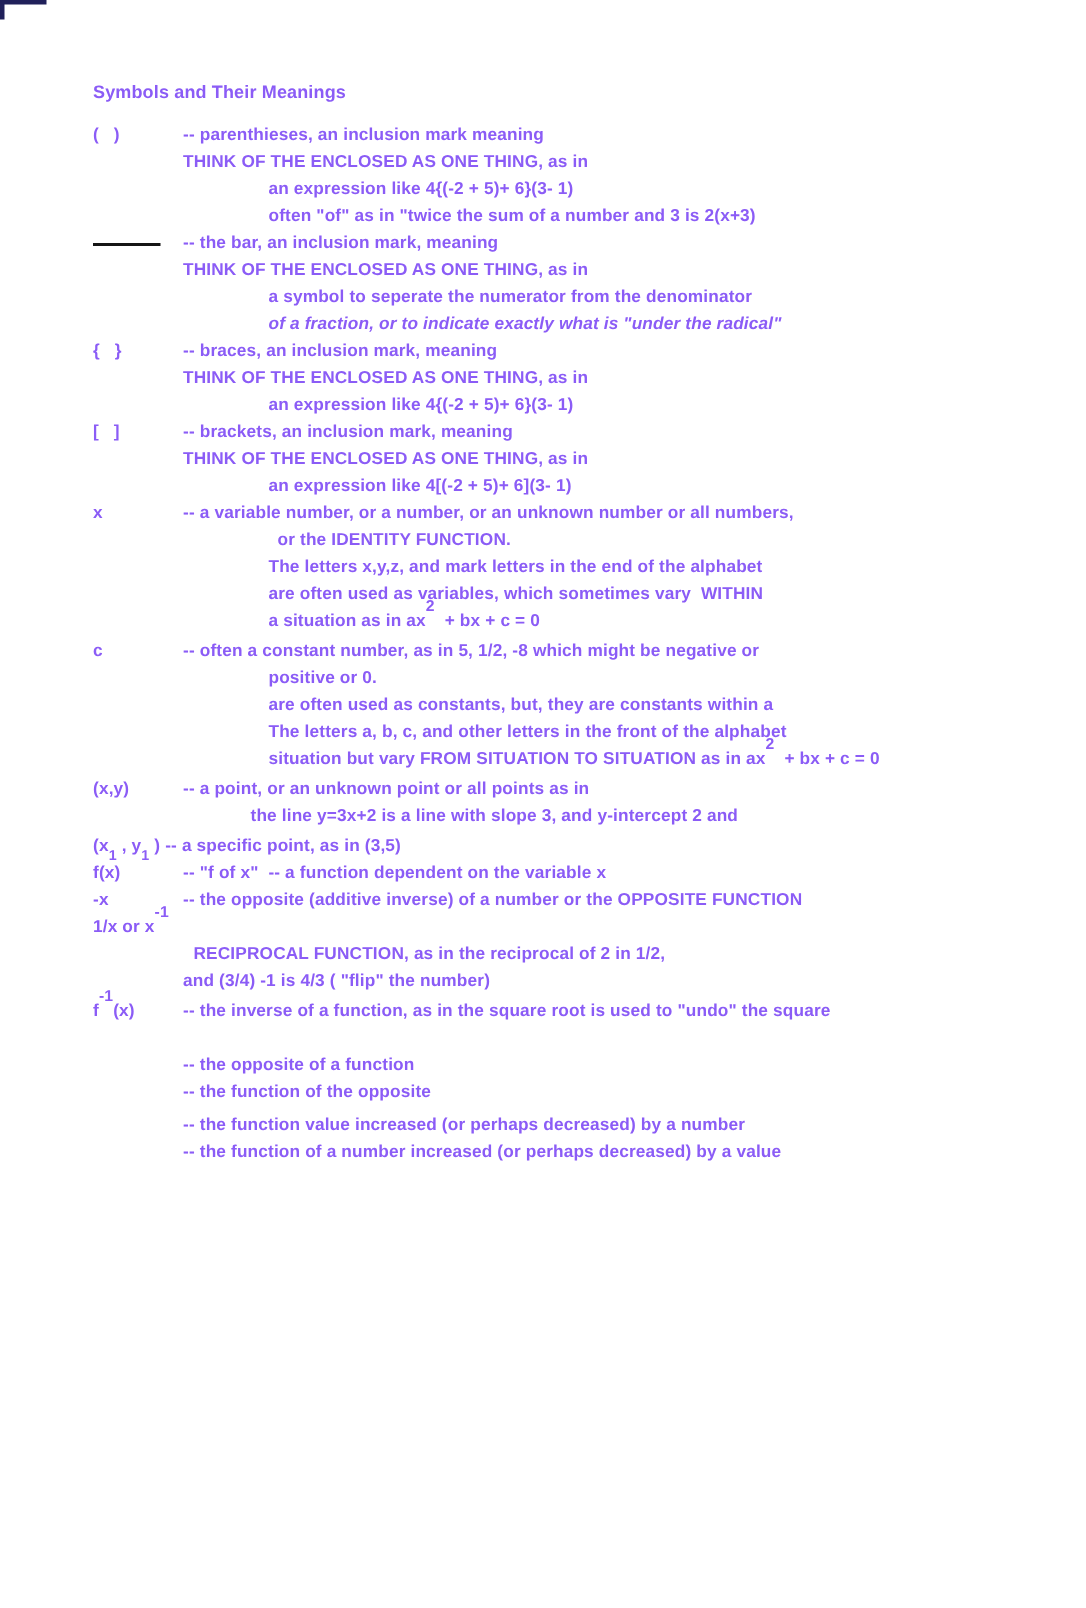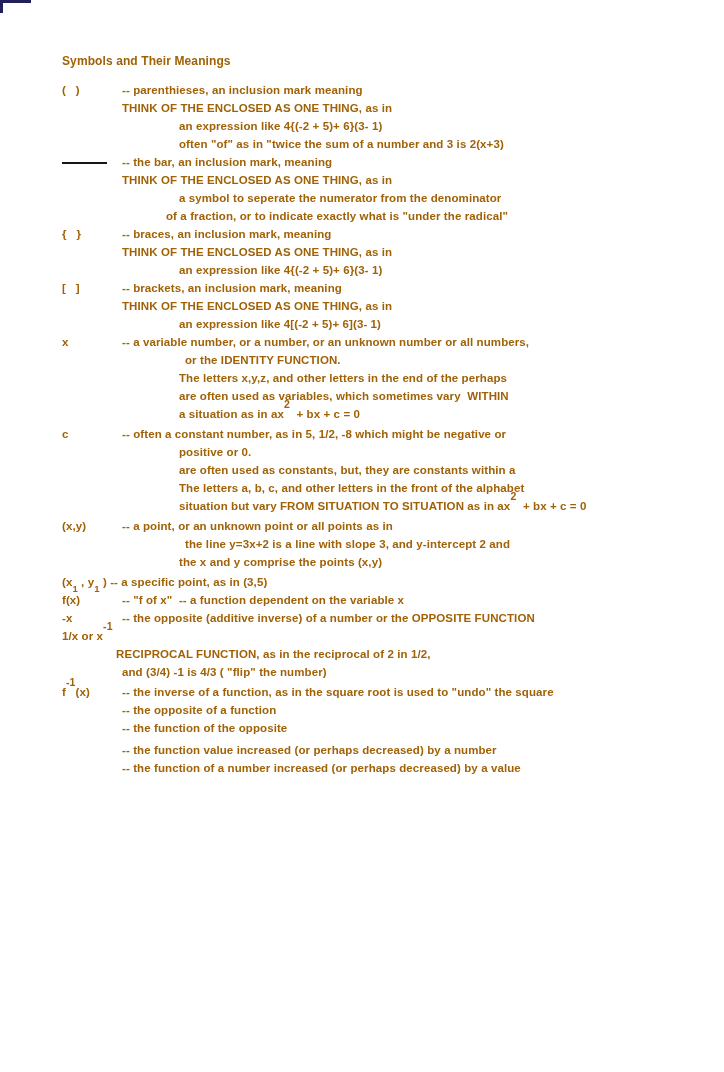--- a/index.html
+++ b/index.html
@@ -6,21 +6,21 @@
   body {
     width: 724px; height: 1072px;
     background: #ffffff;
     font-family: "Liberation Sans", sans-serif;
     overflow: hidden;
   }
   .page {
     position: relative;
     width: 724px; height: 1072px;
     background: #ffffff;
-    color: #a16207;
+    color: #8b5cf6;
   }
   .corner-h { position: absolute; left: 0; top: 0; width: 31px; height: 3px; background: #20205a; }
   .corner-v { position: absolute; left: 0; top: 0; width: 3px; height: 13px; background: #20205a; }
   .content {
     position: absolute; left: 0; top: 52px; width: 724px;
     font-size: 11.5px; font-weight: 700; line-height: 18px;
     letter-spacing: 0.1px;
   }
   .title {
     margin-left: 62px; margin-bottom: 11px;
@@ -59,21 +59,21 @@
           <span class="barline"></span>
           <span class="txt" style="left: 122px;">-- the bar, an inclusion mark, meaning</span>
         </div>
         <div class="row">
           <span class="txt" style="left: 122px;">THINK OF THE ENCLOSED AS ONE THING, as in</span>
         </div>
         <div class="row">
           <span class="txt" style="left: 179px;">a symbol to seperate the numerator from the denominator</span>
         </div>
         <div class="row">
-          <span class="txt" style="left: 166px;">of a fraction, or to indicate exactly what is "under the radical"</span>
+          <span class="txt" style="left: 179px; font-style: italic;">of a fraction, or to indicate exactly what is "under the radical"</span>
         </div>
         <div class="row">
           <span class="sym">{   }</span>
           <span class="txt" style="left: 122px;">-- braces, an inclusion mark, meaning</span>
         </div>
         <div class="row">
           <span class="txt" style="left: 122px;">THINK OF THE ENCLOSED AS ONE THING, as in</span>
         </div>
         <div class="row">
           <span class="txt" style="left: 179px;">an expression like 4{(-2 + 5)+ 6}(3- 1)</span>
@@ -89,21 +89,21 @@
           <span class="txt" style="left: 179px;">an expression like 4[(-2 + 5)+ 6](3- 1)</span>
         </div>
         <div class="row">
           <span class="sym">x</span>
           <span class="txt" style="left: 122px;">-- a variable number, or a number, or an unknown number or all numbers,</span>
         </div>
         <div class="row">
           <span class="txt" style="left: 185px;">or the IDENTITY FUNCTION.</span>
         </div>
         <div class="row">
-          <span class="txt" style="left: 179px;">The letters x,y,z, and other letters in the end of the perhaps</span>
+          <span class="txt" style="left: 179px;">The letters x,y,z, and mark letters in the end of the alphabet</span>
         </div>
         <div class="row">
           <span class="txt" style="left: 179px;">are often used as variables, which sometimes vary  WITHIN</span>
         </div>
         <div class="row">
           <span class="txt" style="left: 179px;">a situation as in ax<sup>2</sup>  + bx + c = 0</span>
         </div>
         <div class="row" style="margin-top: 2px;">
           <span class="sym">c</span>
           <span class="txt" style="left: 122px;">-- often a constant number, as in 5, 1/2, -8 which might be negative or</span>
@@ -118,50 +118,47 @@
           <span class="txt" style="left: 179px;">The letters a, b, c, and other letters in the front of the alphabet</span>
         </div>
         <div class="row">
           <span class="txt" style="left: 179px;">situation but vary FROM SITUATION TO SITUATION as in ax<sup>2</sup>  + bx + c = 0</span>
         </div>
         <div class="row" style="margin-top: 2px;">
           <span class="sym">(x,y)</span>
           <span class="txt" style="left: 122px;">-- a point, or an unknown point or all points as in</span>
         </div>
         <div class="row">
-          <span class="txt" style="left: 185px;">the line y=3x+2 is a line with slope 3, and y-intercept 2 and</span>
-        </div>
-        <div class="row">
-          <span class="txt" style="left: 179px;">the x and y comprise the points (x,y)</span>
+          <span class="txt" style="left: 167px;">the line y=3x+2 is a line with slope 3, and y-intercept 2 and</span>
         </div>
         <div class="row" style="margin-top: 2px;">
           <span class="txt" style="left: 62px;">(x<sub>1</sub> , y<sub>1</sub> ) -- a specific point, as in (3,5)</span>
         </div>
         <div class="row">
           <span class="sym">f(x)</span>
           <span class="txt" style="left: 122px;">-- "f of x"  -- a function dependent on the variable x</span>
         </div>
         <div class="row">
           <span class="sym">-x</span>
           <span class="txt" style="left: 122px;">-- the opposite (additive inverse) of a number or the OPPOSITE FUNCTION</span>
         </div>
         <div class="row">
           <span class="sym">1/x or x<sup>-1</sup></span>
         </div>
         <div class="row">
-          <span class="txt" style="left: 116px;">RECIPROCAL FUNCTION, as in the reciprocal of 2 in 1/2,</span>
+          <span class="txt" style="left: 129px;">RECIPROCAL FUNCTION, as in the reciprocal of 2 in 1/2,</span>
         </div>
         <div class="row">
           <span class="txt" style="left: 122px;">and (3/4) -1 is 4/3 ( "flip" the number)</span>
         </div>
         <div class="row" style="margin-top: 2px;">
           <span class="sym">f<sup>-1</sup>(x)</span>
           <span class="txt" style="left: 122px;">-- the inverse of a function, as in the square root is used to "undo" the square</span>
         </div>
-        <div class="row" style="margin-top: 0;">
+        <div class="row" style="margin-top: 18px;">
           <span class="txt" style="left: 122px;">-- the opposite of a function</span>
         </div>
         <div class="row">
           <span class="txt" style="left: 122px;">-- the function of the opposite</span>
         </div>
         <div class="row" style="margin-top: 4px; text-align: right;">
           <span class="txt" style="left: 122px;">-- the function value increased (or perhaps decreased) by a number</span>
         </div>
         <div class="row">
           <span class="txt" style="left: 122px;">-- the function of a number increased (or perhaps decreased) by a value</span>

